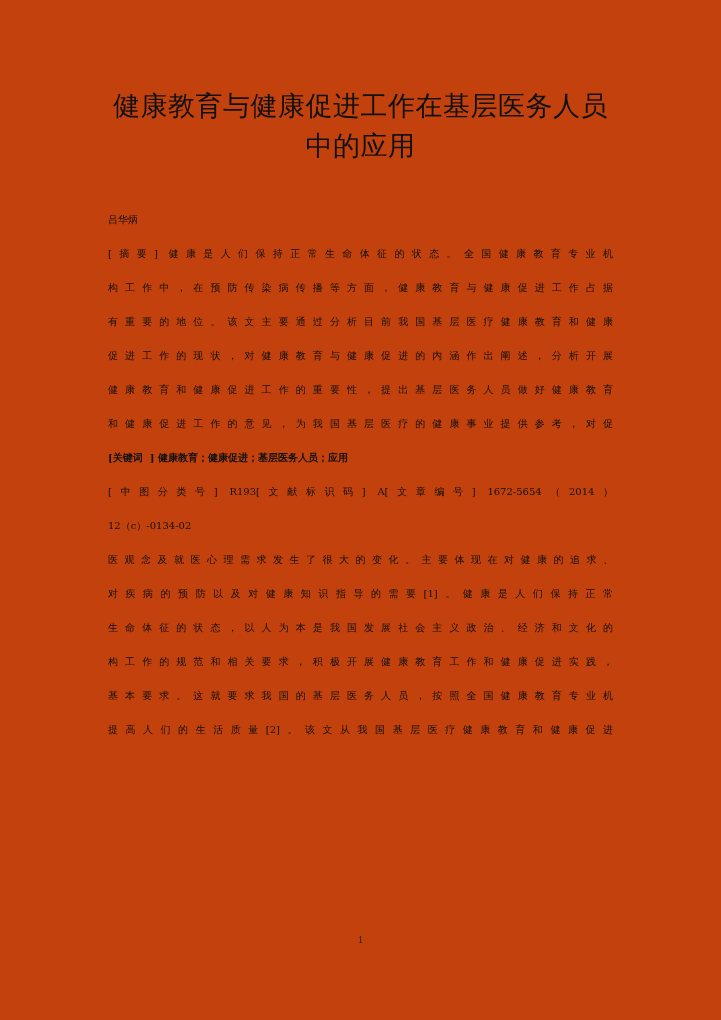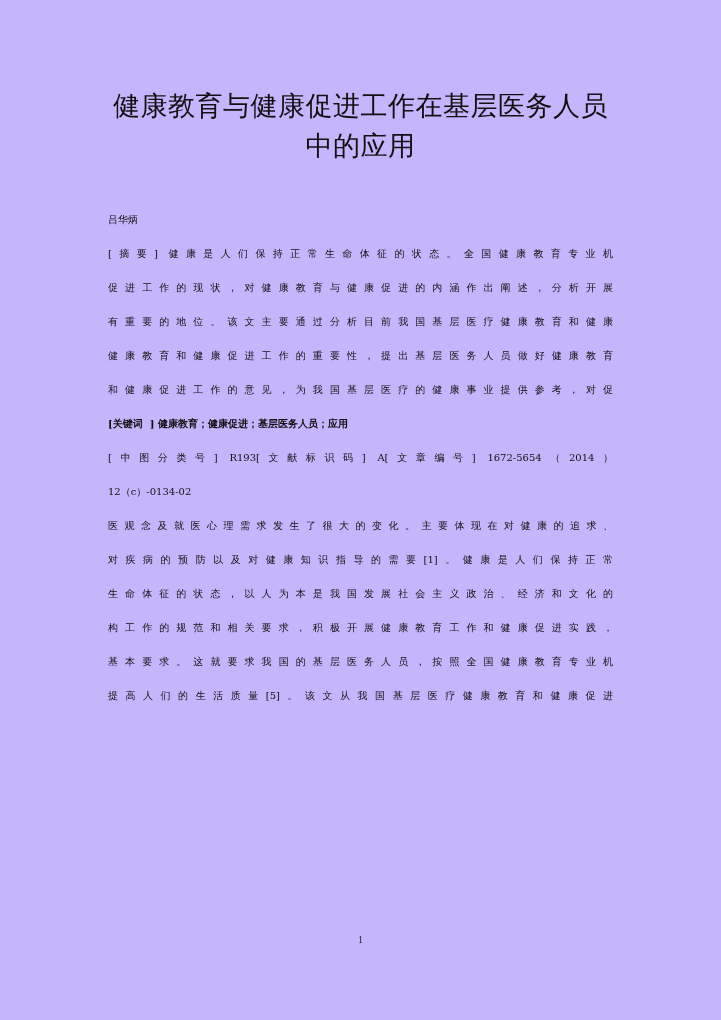--- a/index.html
+++ b/index.html
@@ -1,18 +1,18 @@
 <!DOCTYPE html>
 <html><head>
 <meta charset="utf-8">
 <style>
   html, body { margin: 0; padding: 0; background: #ffffff; }
   body { width: 721px; height: 1020px; position: relative; overflow: hidden;
          font-family: "DejaVu Serif", "Liberation Serif", serif; color: #111; }
-  .page { position: absolute; left: 0; top: 0; width: 721px; height: 1020px; background: #c4b5fd; }
+  .page { position: absolute; left: 0; top: 0; width: 721px; height: 1020px; background: #c2410c; }
   .title { position: absolute; left: 60px; width: 601px; top: 86px; text-align: center;
            font-size: 27px; line-height: 40px; font-weight: normal; letter-spacing: 0.5px; margin: 0; }
   .body { position: absolute; left: 108px; width: 505px; top: 203px; }
   .line { font-size: 10px; height: 34px; line-height: 34px; white-space: nowrap;
           text-align: justify; text-align-last: justify; }
   .line.short { text-align: left; text-align-last: left; }
   .pagenum { position: absolute; left: 0; width: 721px; top: 934px; text-align: center;
              font-size: 10px; font-family: "Liberation Serif", serif; color: #222; }
 </style>
 </head>
@@ -22,37 +22,38 @@
   <h1 class="title">
     <div>健康教育与健康促进工作在基层医务人员</div>
     <div>中的应用</div>
   </h1>
 
   <div class="body">
     <div class="line short">吕华炳</div>
 
     <div>
       <div class="line">[摘要] 健康是人们保持正常生命体征的状态。全国健康教育专业机</div>
+      <div class="line">构工作中，在预防传染病传播等方面，健康教育与健康促进工作占据</div>
+      <div class="line">有重要的地位。该文主要通过分析目前我国基层医疗健康教育和健康</div>
       <div class="line">促进工作的现状，对健康教育与健康促进的内涵作出阐述，分析开展</div>
-      <div class="line">有重要的地位。该文主要通过分析目前我国基层医疗健康教育和健康</div>
       <div class="line">健康教育和健康促进工作的重要性，提出基层医务人员做好健康教育</div>
       <div class="line">和健康促进工作的意见，为我国基层医疗的健康事业提供参考，对促</div>
     </div>
 
     <div class="line short" style="white-space:pre;font-weight:bold;">[关键词  ] 健康教育；健康促进；基层医务人员；应用</div>
 
     <div>
       <div class="line">[中图分类号] R193[文献标识码] A[文章编号] 1672-5654（2014）</div>
       <div class="line short">12（c）-0134-02</div>
     </div>
 
     <div>
       <div class="line">医观念及就医心理需求发生了很大的变化。主要体现在对健康的追求、</div>
       <div class="line">对疾病的预防以及对健康知识指导的需要[1]。健康是人们保持正常</div>
       <div class="line">生命体征的状态，以人为本是我国发展社会主义政治、经济和文化的</div>
       <div class="line">构工作的规范和相关要求，积极开展健康教育工作和健康促进实践，</div>
       <div class="line">基本要求。这就要求我国的基层医务人员，按照全国健康教育专业机</div>
-      <div class="line">提高人们的生活质量[5]。该文从我国基层医疗健康教育和健康促进</div>
+      <div class="line">提高人们的生活质量[2]。该文从我国基层医疗健康教育和健康促进</div>
     </div>
   </div>
 
   <div class="pagenum">1</div>
 </div>
 
 </body></html>

